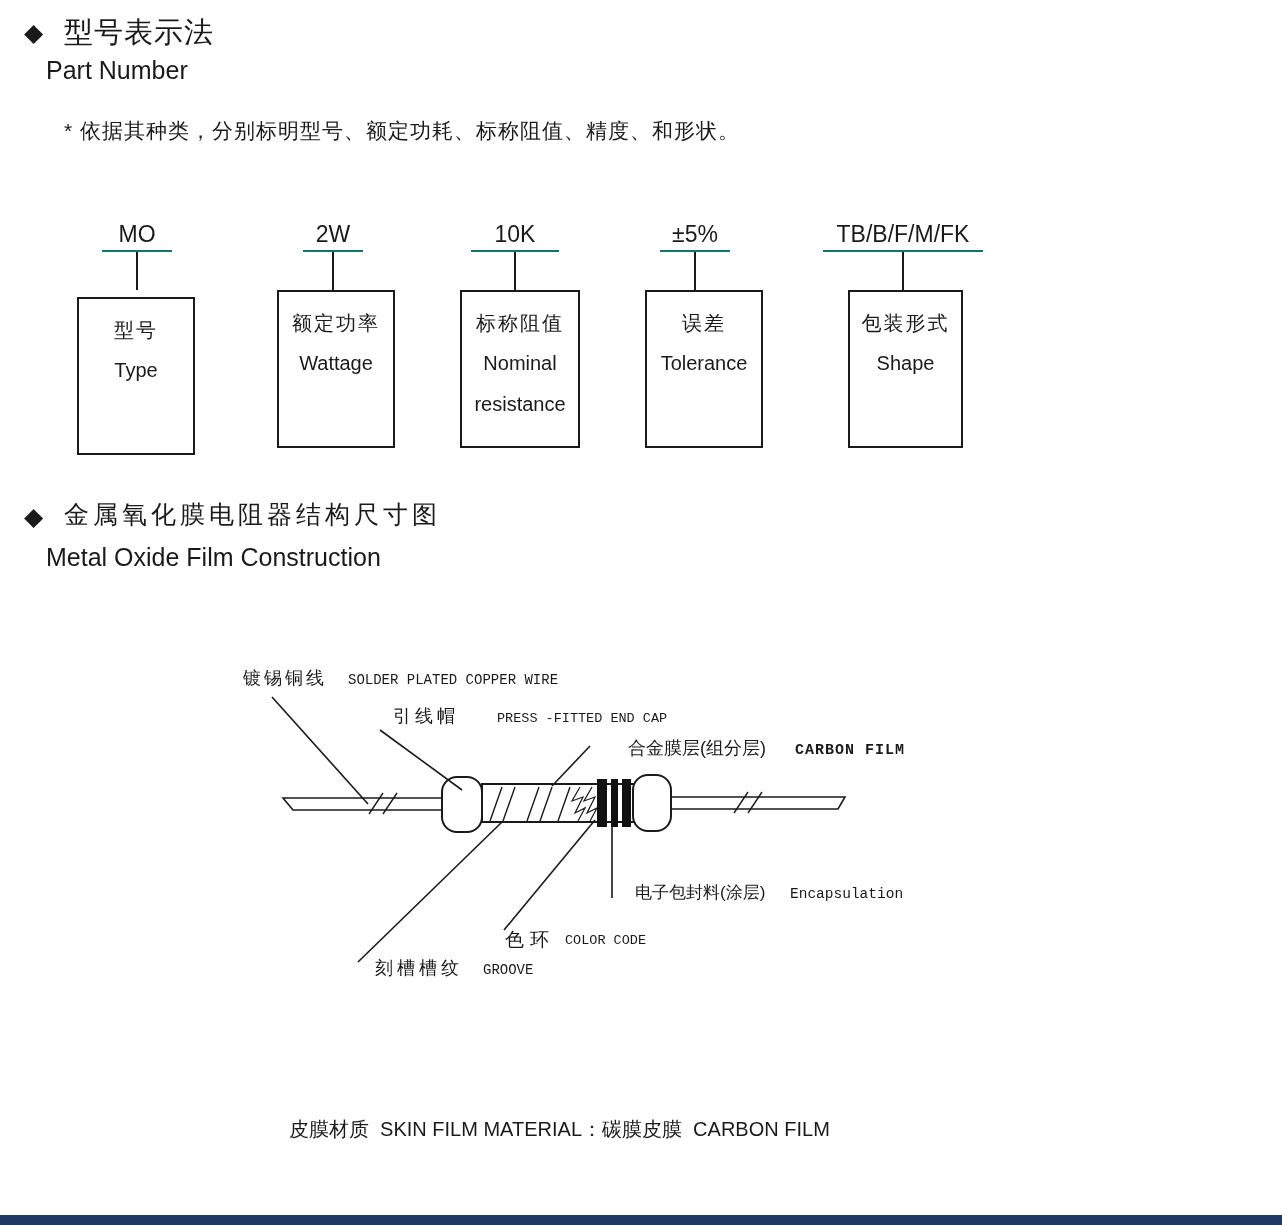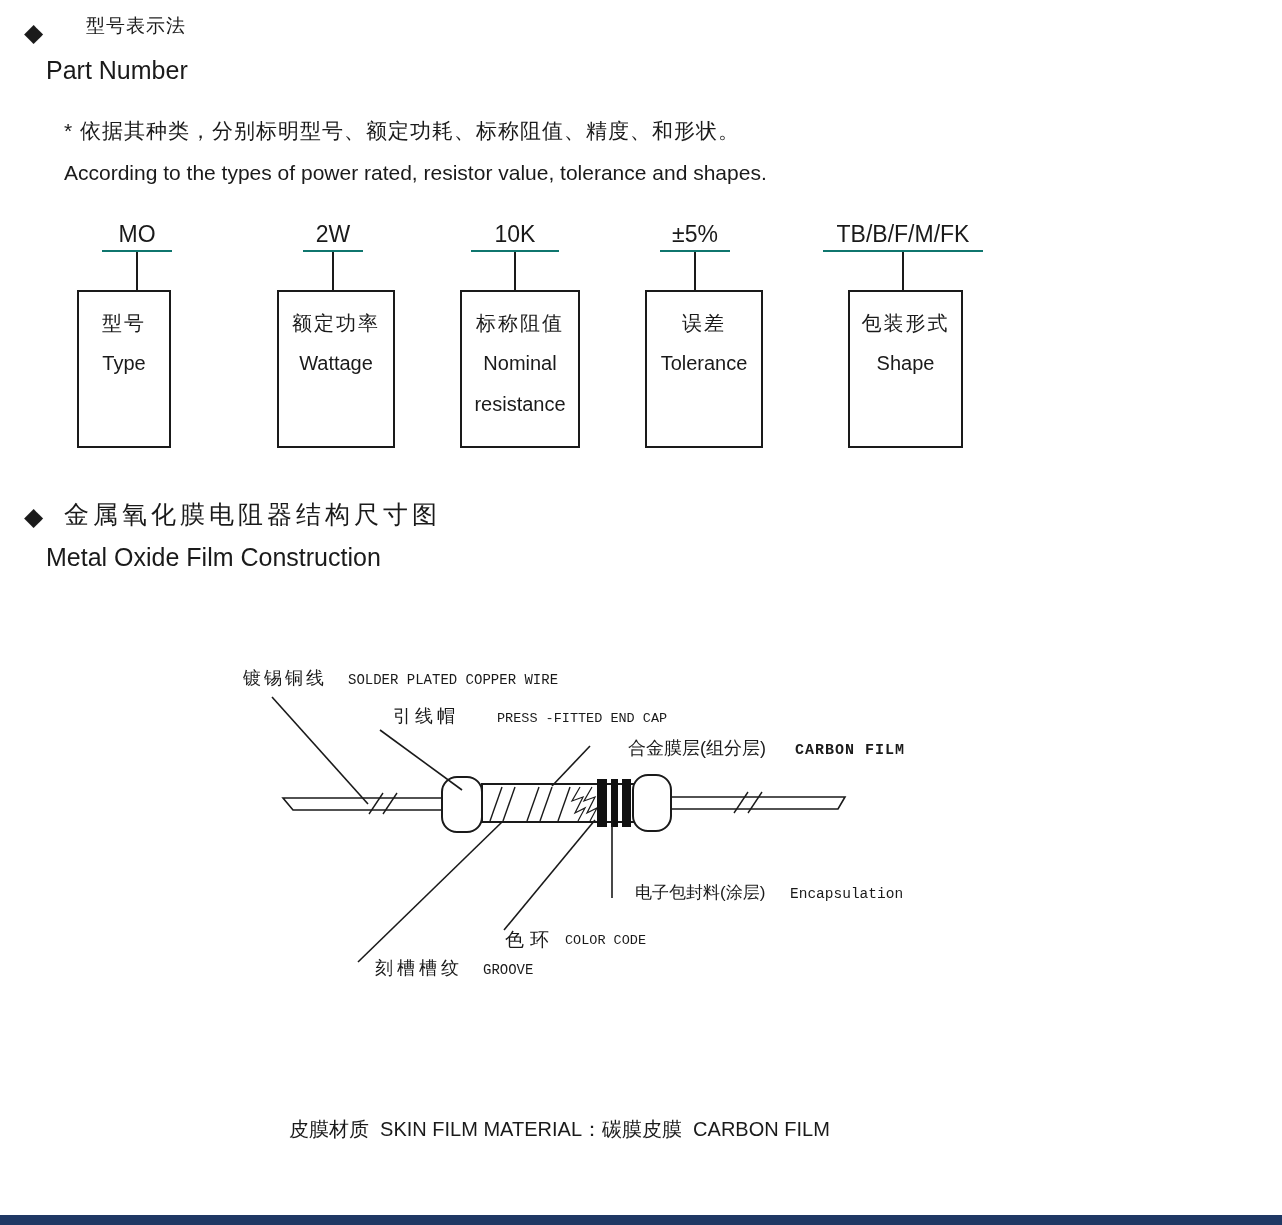--- a/index.html
+++ b/index.html
@@ -3,37 +3,37 @@
 <meta charset="utf-8">
 <style>
   html,body{margin:0;padding:0;background:#fff;}
   .page{position:relative;width:1282px;height:1225px;background:#ffffff;overflow:hidden;
         font-family:"Liberation Sans",sans-serif;color:#1a1a1a;}
   .abs{position:absolute;}
 
   
   .diamond{font-size:25px;line-height:1;}
   .s1-diamond{left:24px;top:20px;}
-  .s1-title-zh{left:86px;top:13px;font-size:19px;letter-spacing:1px;}
+  .s1-title-zh{left:64px;top:13px;font-size:29px;letter-spacing:1px;}
   .s1-title-en{left:46px;top:56px;font-size:25px;}
   .note-zh{left:64px;top:117px;font-size:21px;letter-spacing:1px;white-space:pre;}
   .note-en{left:64px;top:161px;font-size:21px;}
 
   
   .pn-label{top:219px;height:31px;line-height:31px;font-size:23px;text-align:center;
             border-bottom:2px solid #0f766e;}
   .pn-l0{left:102px;width:70px;}
   .pn-l1{left:303px;width:60px;}
   .pn-l2{left:471px;width:88px;}
   .pn-l3{left:660px;width:70px;}
   .pn-l4{left:823px;width:160px;}
   .pn-conn{width:2px;top:252px;height:38px;background:#1a1a1a;}
   .pn-c0{left:136px;} .pn-c1{left:332px;} .pn-c2{left:514px;} .pn-c3{left:694px;} .pn-c4{left:902px;}
   .pn-box{top:290px;height:158px;border:2px solid #1a1a1a;background:#fff;box-sizing:border-box;}
-  .pn-b0{left:77px;width:94px;}
+  .pn-b0{left:77px;width:118px;margin-top:7px;}
   .pn-b1{left:277px;width:118px;padding-left:8px;}
   .pn-b2{left:460px;width:120px;}
   .pn-b3{left:645px;width:118px;}
   .pn-b4{left:848px;width:115px;}
   .bx{position:absolute;left:0;width:100%;text-align:center;font-size:20px;}
   .bx-zh{top:18px;letter-spacing:2px;}
   .bx-en{top:60px;}
   .bx-en2{top:101px;}
 
   
@@ -55,21 +55,20 @@
 </style>
 </head>
 <body>
 
 <div class="page">
 
   <span class="abs diamond s1-diamond">◆</span>
   <div class="abs s1-title-zh">型号表示法</div>
   <div class="abs s1-title-en">Part Number</div>
   <div class="abs note-zh">* 依据其种类，分别标明型号、额定功耗、标称阻值、精度、和形状。</div>
-  <div class="abs note-en">According to the types of power rated, resistor value, tolerance and shapes.</div>
 
   <div class="abs pn-label pn-l0">MO</div>
   <div class="abs pn-label pn-l1">2W</div>
   <div class="abs pn-label pn-l2">10K</div>
   <div class="abs pn-label pn-l3">±5%</div>
   <div class="abs pn-label pn-l4">TB/B/F/M/FK</div>
 
   <div class="abs pn-conn pn-c0"></div>
   <div class="abs pn-conn pn-c1"></div>
   <div class="abs pn-conn pn-c2"></div>

